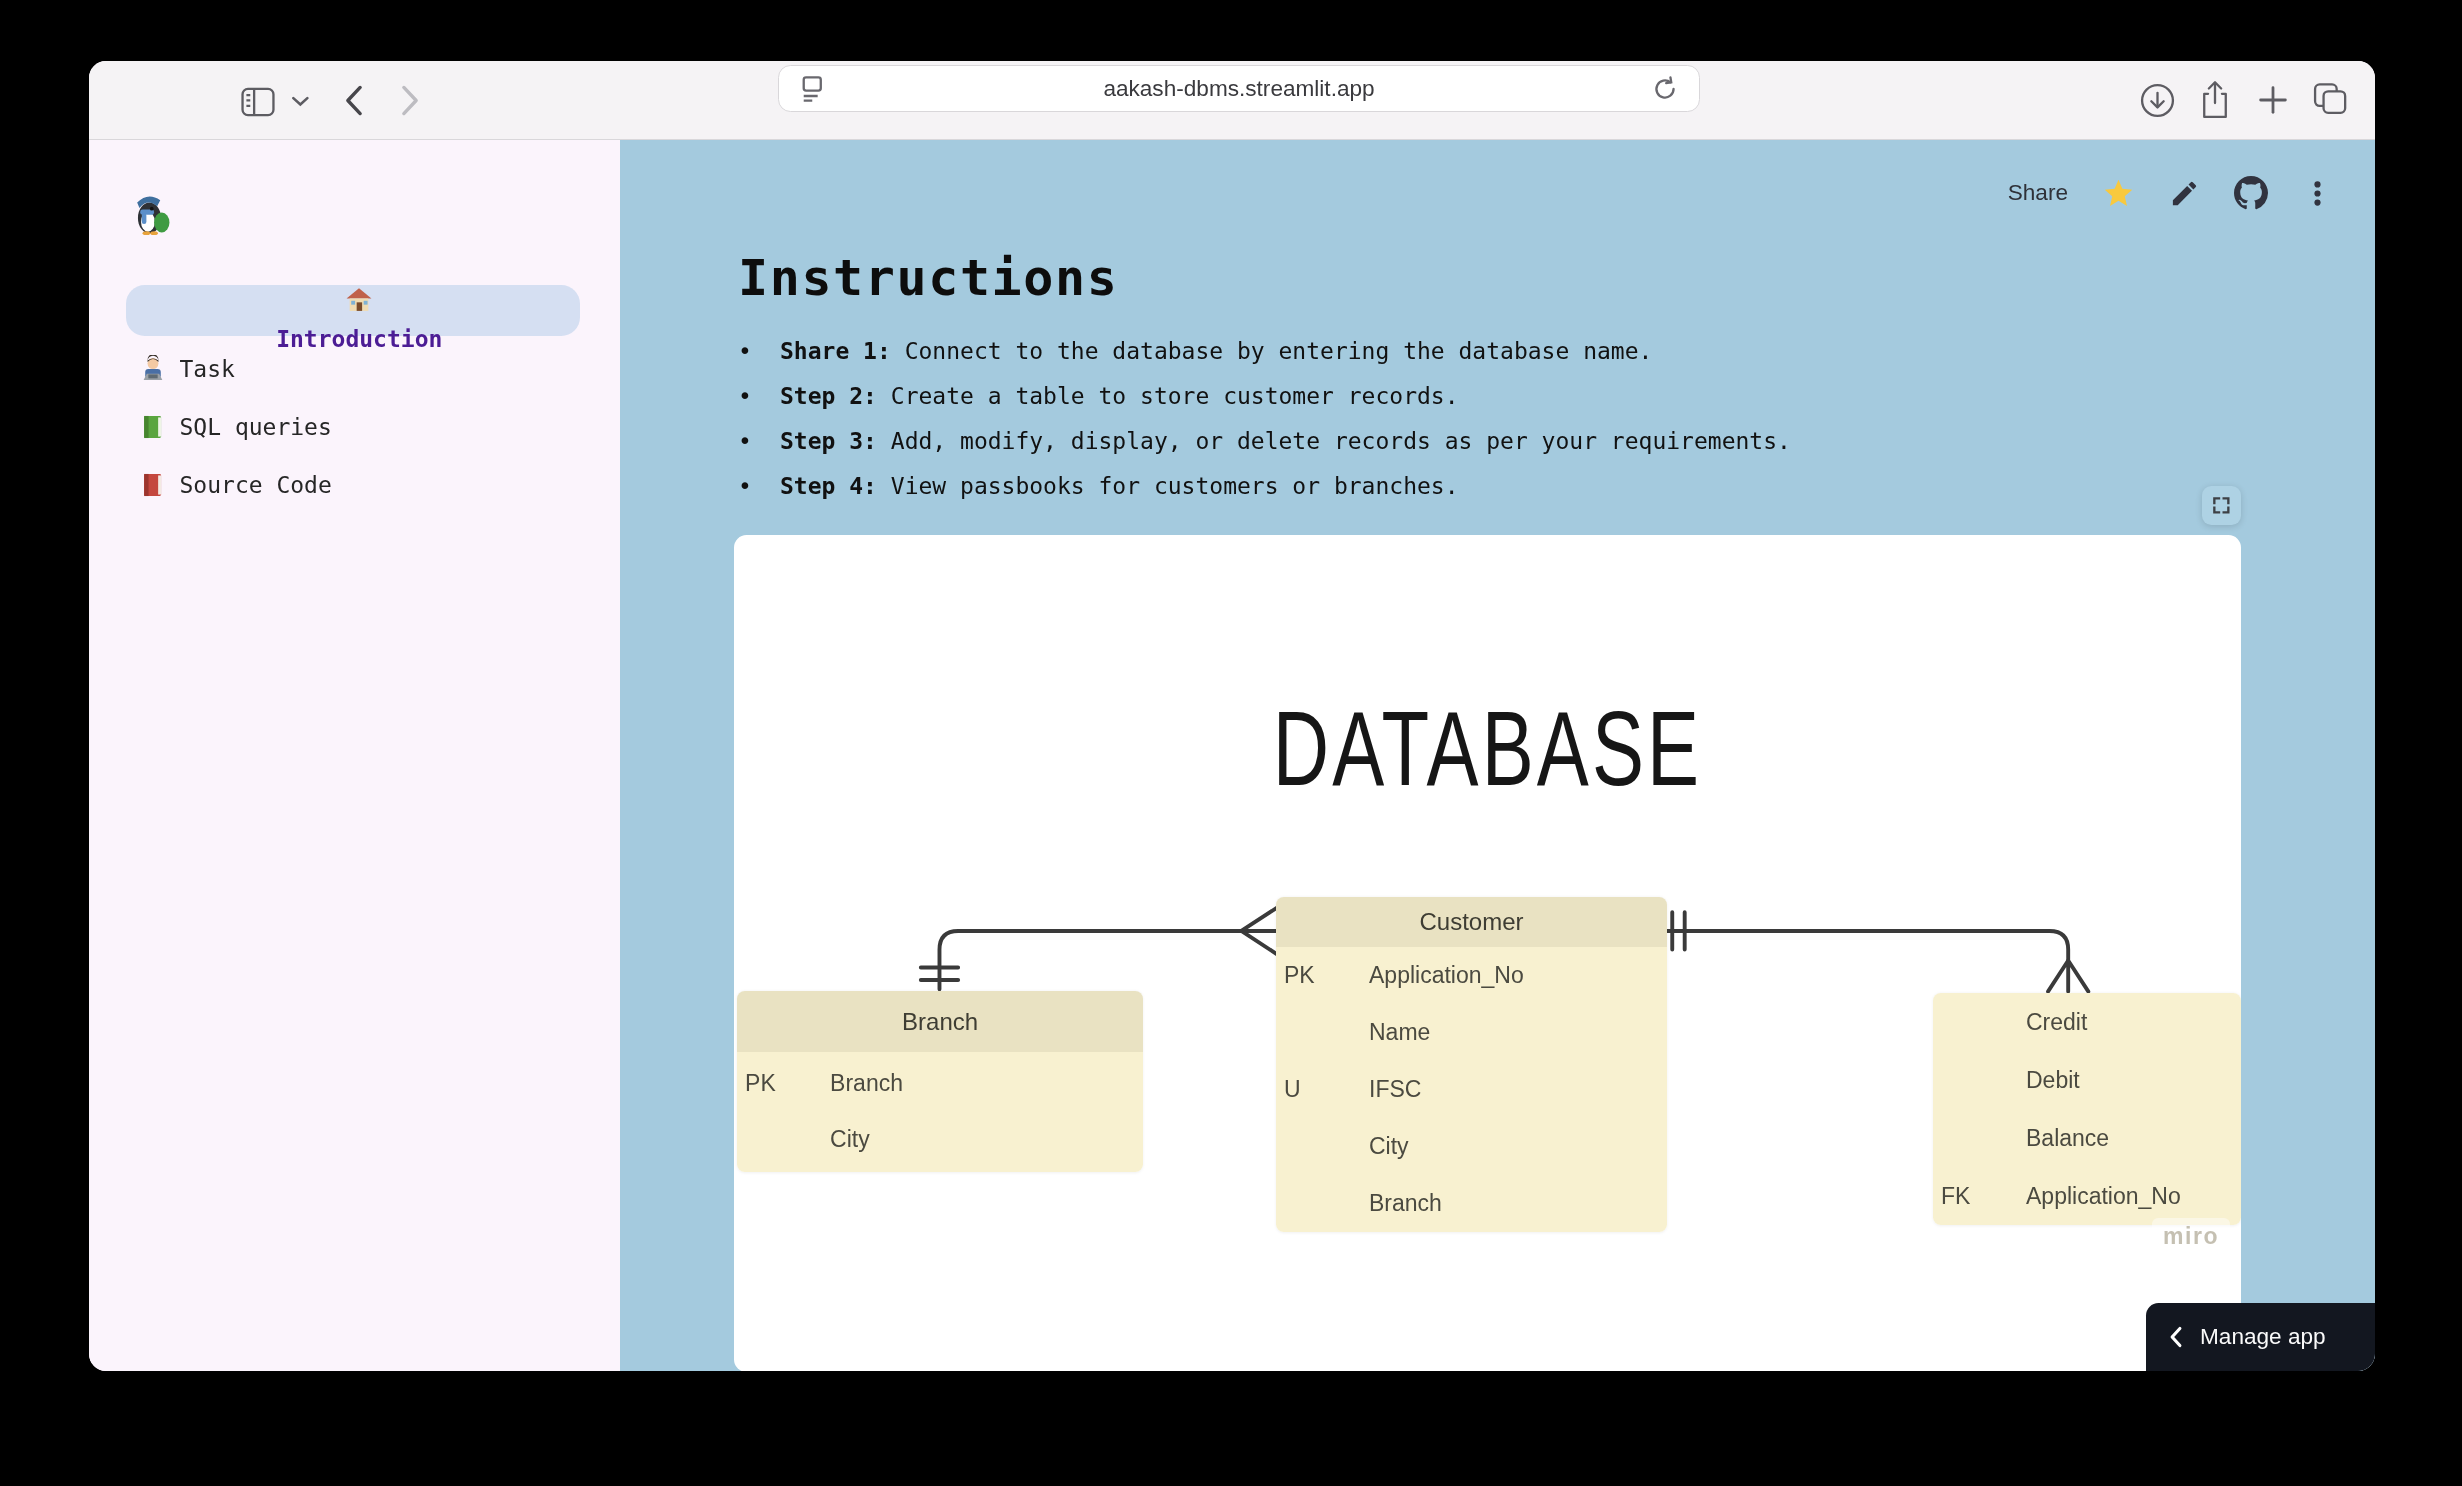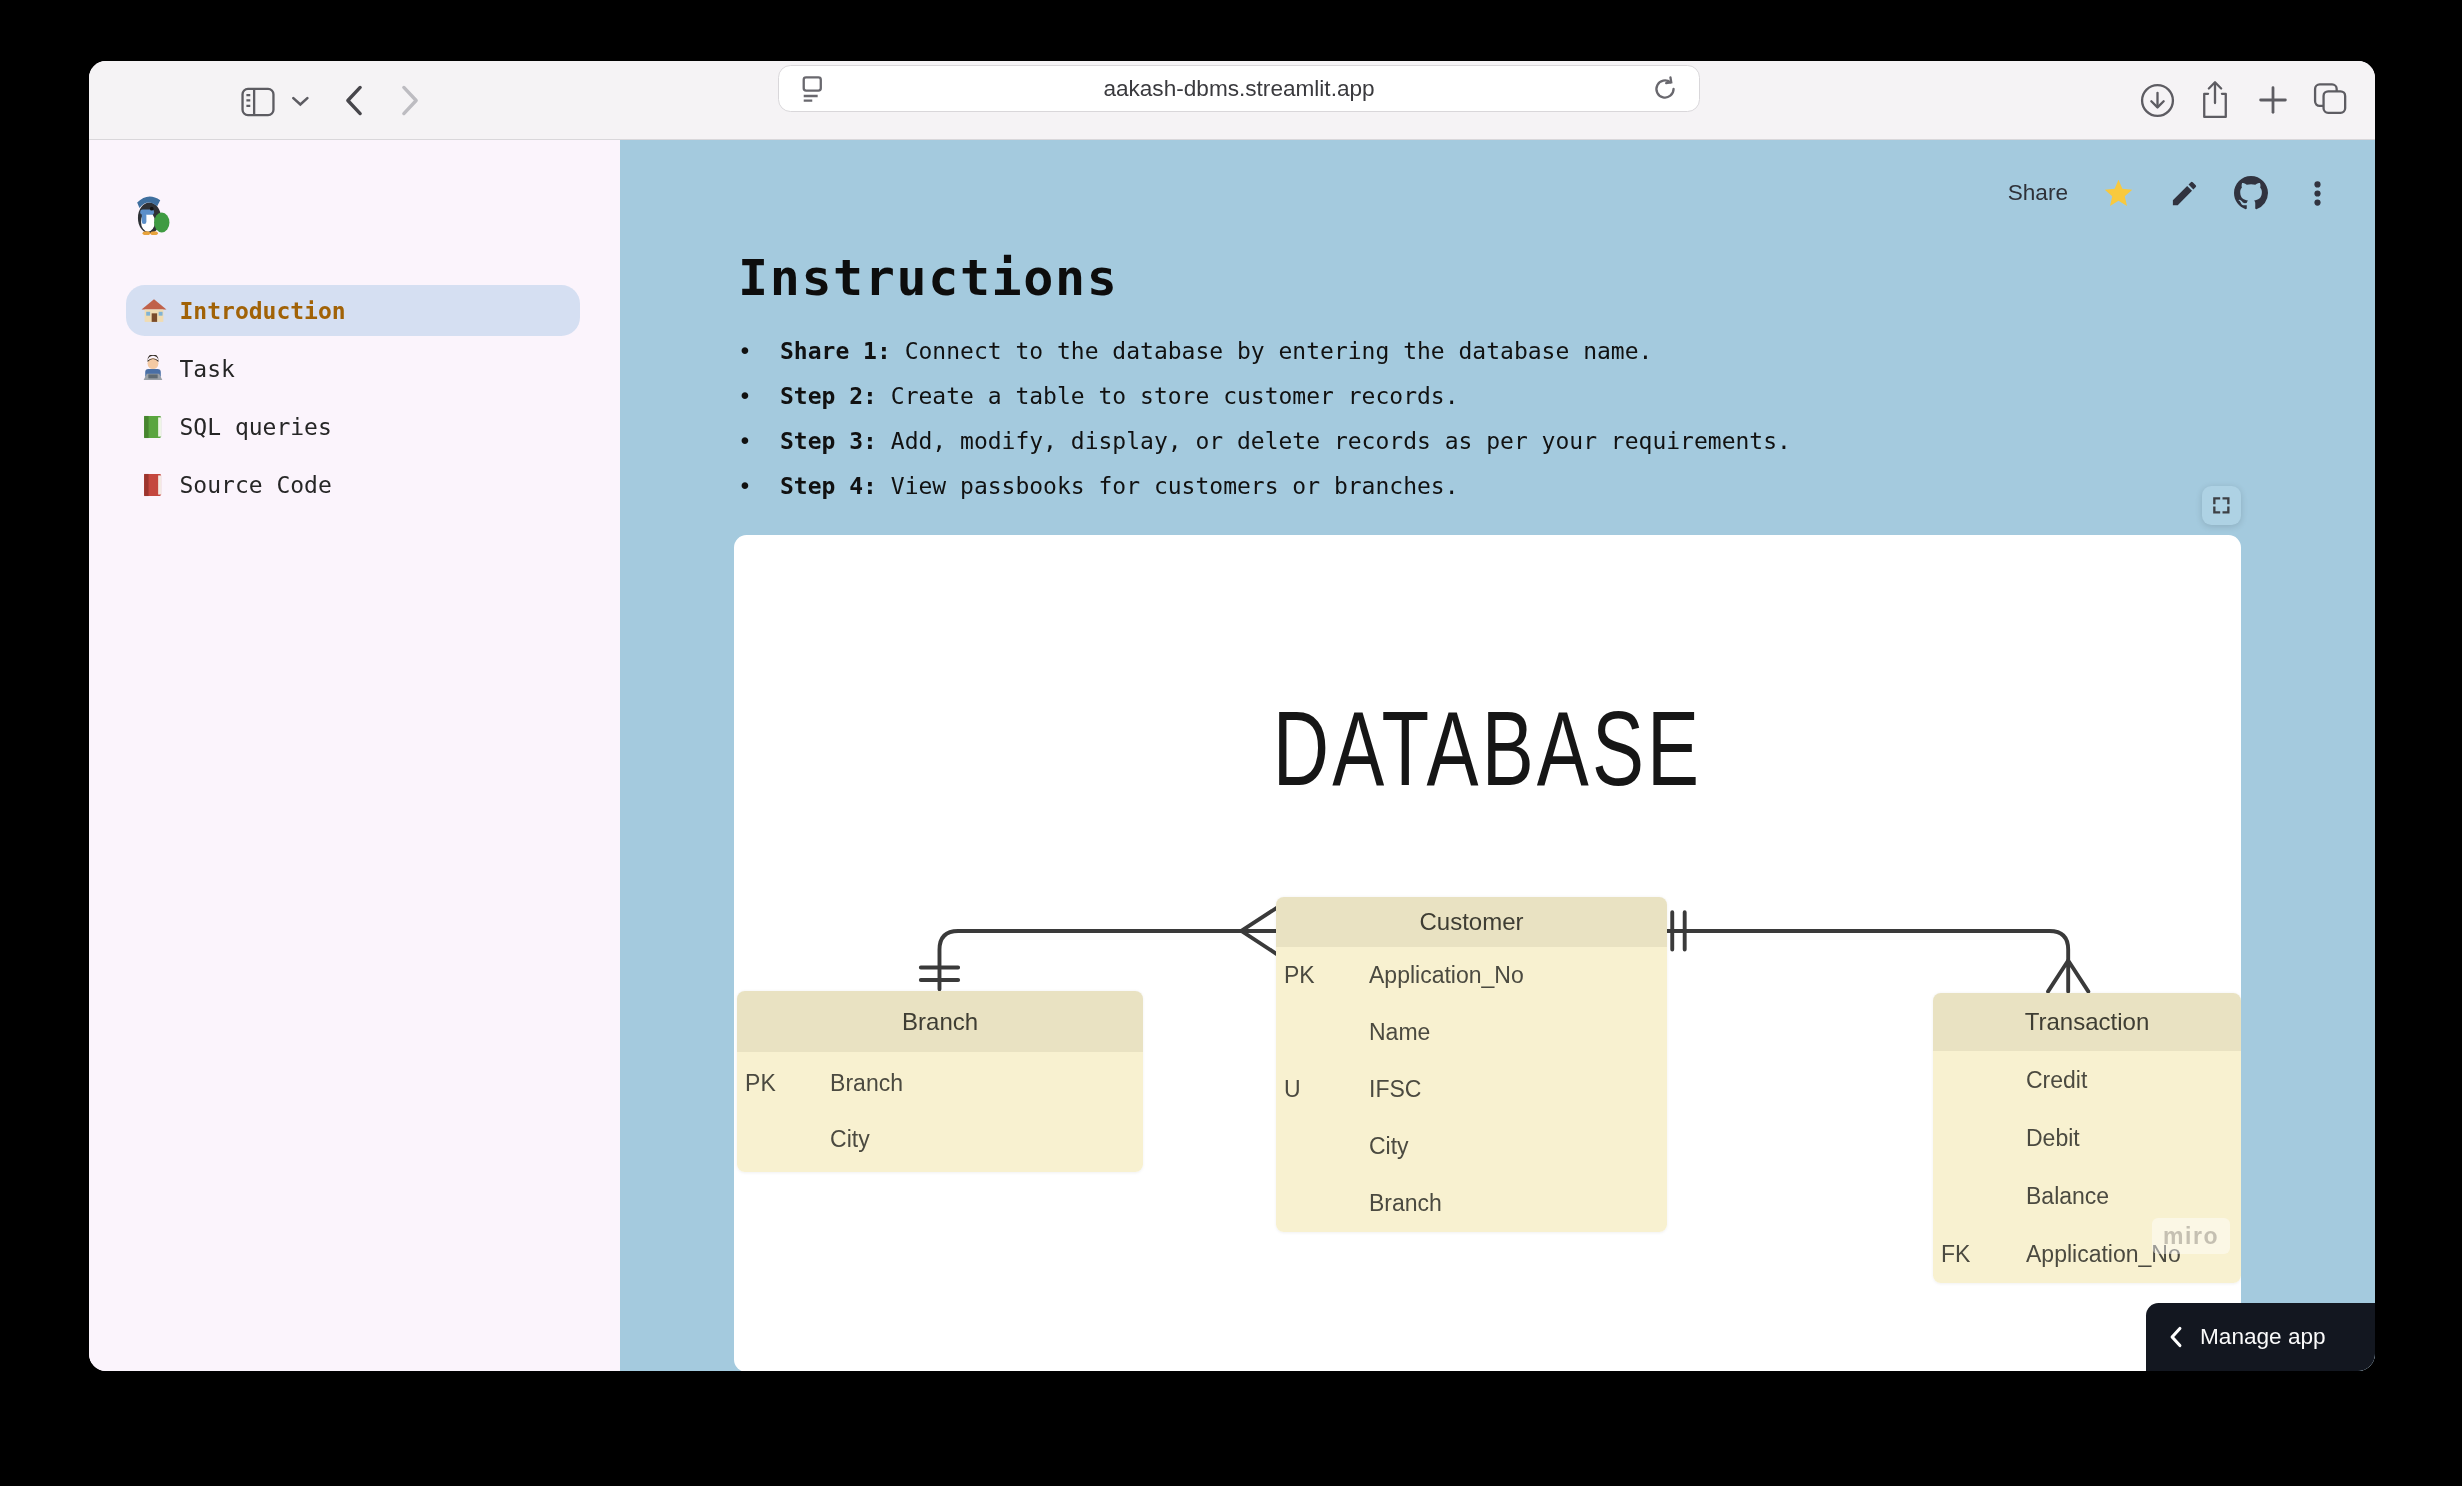--- a/index.html
+++ b/index.html
@@ -19,21 +19,21 @@
   .urlbar .url-text{font-size:22.6px;color:#3a3a3e;}
   .url-ic{position:absolute;top:50%;transform:translateY(-50%);color:#69686e;}
   
   .app{position:absolute;left:0;top:79px;right:0;bottom:0;display:flex;}
   .sidebar{width:531px;background:#fbf4fc;position:relative;flex:none;}
   .logo{position:absolute;left:42px;top:50px;}
   .nav{position:absolute;left:37px;top:145px;right:40px;}
   .nav-item{height:51px;display:flex;align-items:center;gap:11px;padding-left:12.5px;
     border-radius:18.7px;margin-bottom:7px;font-family:"DejaVu Sans Mono",monospace;
     font-size:23px;color:#262626;cursor:pointer;}
-  .nav-item.active{background:#d5dff2;font-weight:bold;color:#a16207;}
+  .nav-item.active{background:#d5dff2;font-weight:bold;color:#4c1d95;flex-direction:column;}
   .nav-item .nv-ic{width:30px;height:30px;flex:none;display:flex;align-items:center;}
   .main{flex:1;background:#a4cade;position:relative;}
   
   .st-header{position:absolute;top:36px;right:42px;display:flex;align-items:center;gap:34px;
     color:#31333f;}
   .st-header .share{font-size:22.6px;color:#2f3138;cursor:pointer;}
   .st-ic{cursor:pointer;display:flex;}
   
   .page-title{position:absolute;left:118px;top:109px;margin:0;
     font-family:"DejaVu Sans Mono",monospace;font-weight:bold;font-size:50px;
@@ -333,21 +333,20 @@
                 <span class="k"></span>
                 <span class="f">City</span>
               </div>
               <div class="er-row">
                 <span class="k"></span>
                 <span class="f">Branch</span>
               </div>
             </div>
           </div>
         <div class="er-table tbl-transaction">
-            <div class="er-head">Transaction</div>
             <div class="er-body">
               <div class="er-row">
                 <span class="k"></span>
                 <span class="f">Credit</span>
               </div>
               <div class="er-row">
                 <span class="k"></span>
                 <span class="f">Debit</span>
               </div>
               <div class="er-row">

